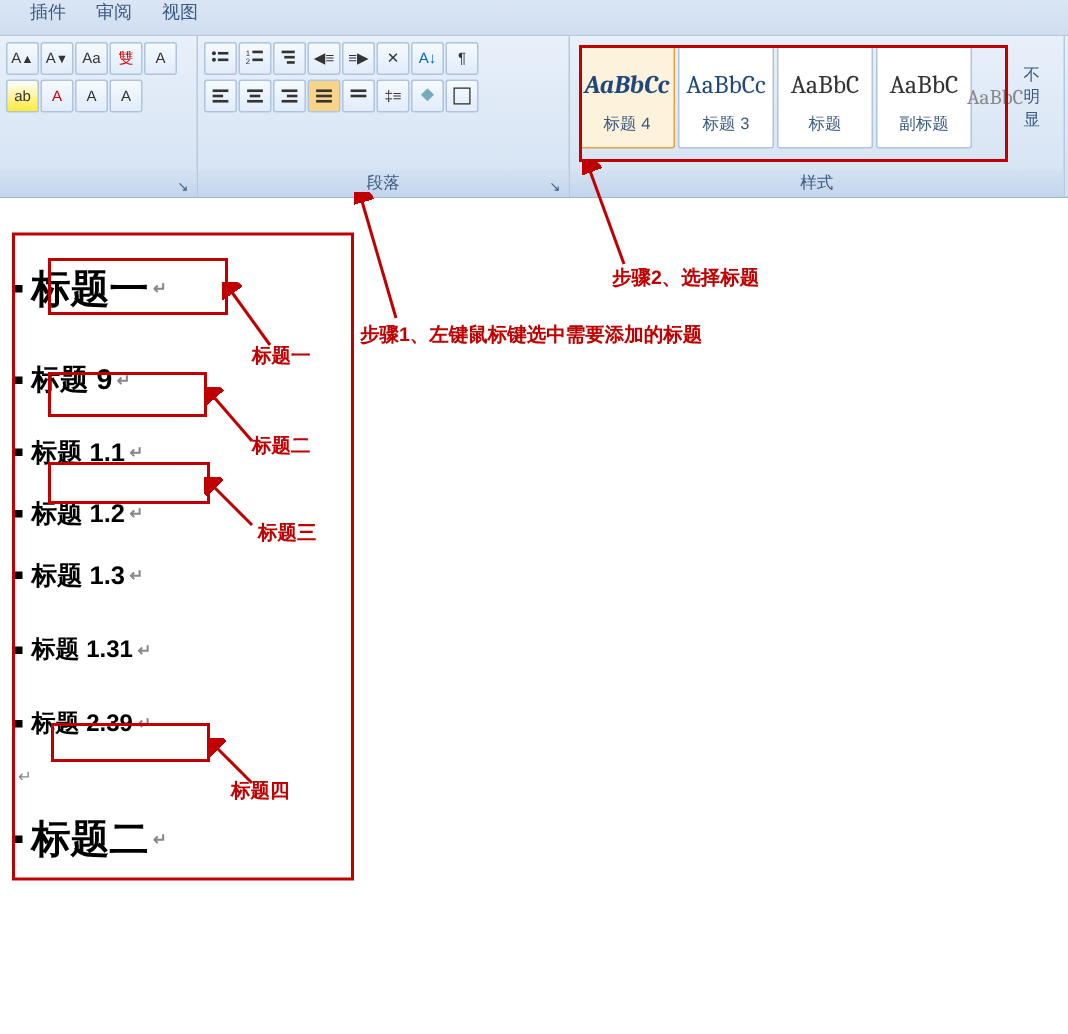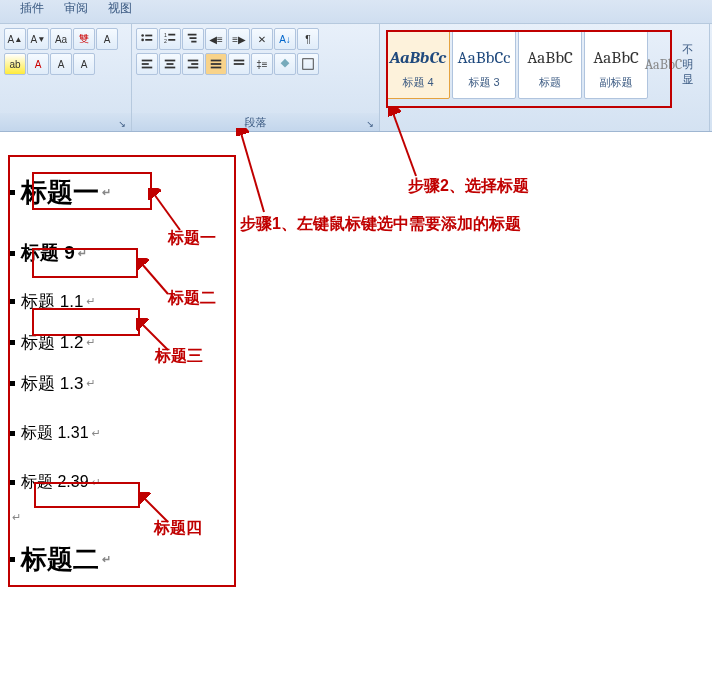--- a/index.html
+++ b/index.html
@@ -13,30 +13,30 @@
 .btn-row{display:flex;gap:1px}
 .btn{width:22px;height:22px;background:linear-gradient(#f5faff,#e0ecf9);border:1px solid #b0c4de;border-radius:2px;display:flex;align-items:center;justify-content:center;font-size:10px;color:#333;cursor:pointer}
 .btn svg{width:14px;height:14px}
 .styles-row{display:flex;gap:2px;padding:2px}
 .style-box{width:64px;height:69px;background:#fff;border:1px solid #b0c4de;border-radius:2px;display:flex;flex-direction:column;align-items:center;justify-content:center;cursor:pointer}
 .style-box.selected{border:1px solid #e5a23e;background:#fdf2db}
 .style-preview{font-family:Cambria,serif;font-size:17px;color:#333;height:36px;display:flex;align-items:center}
 .style-name{font-size:11px;color:#3b5a82}
 .style-unvis{width:38px;font-size:11px;color:#888;display:flex;align-items:center;justify-content:center}
 .red-box{position:absolute;border:2px solid #c00000;pointer-events:none}
-.anno{position:absolute;color:#c00000;font-size:16px;font-weight:bold;white-space:nowrap}
+.anno{position:absolute;color:#c00000;font-size:13px;font-weight:bold;white-space:nowrap}
 .arrow{position:absolute;stroke:#c00000;fill:#c00000}
 .doc{position:absolute;left:10px;top:145px;width:600px}
 .doc-line{display:flex;align-items:center;margin-bottom:18px;font-family:SimSun,serif}
 .dot{width:5px;height:5px;background:#000;margin-right:6px}
 .enter{color:#888;font-size:11px;margin-left:3px}
 .h1{font-size:26px;font-weight:bold}
 .h2{font-size:19px;font-weight:bold}
-.h3{font-size:17px;font-weight:normal}
-.h4{font-size:16px;font-weight:normal}
+.h3{font-size:17px;font-weight:bold}
+.h4{font-size:16px;font-weight:bold}
 </style>
 </head>
 <body>
 
 <div class="ribbon-tabs">
   <span>插件</span>
   <span>审阅</span>
   <span>视图</span>
 </div>
 
@@ -166,20 +166,23 @@
         </div>
         <div class="style-box">
           <div class="style-preview">AaBbC</div>
           <div class="style-name">副标题</div>
         </div>
         <div class="style-unvis">
           <div class="style-preview" style="font-size:14px;color:#888">AaBbC</div>
           <div class="style-name">不明显</div>
         </div>
       </div>
+    </div>
+    <div class="rgroup-label">
+      <span>样式</span>
     </div>
   </div>
 </div>
 
 <div class="doc">
   <div class="doc-line h1" style="margin-top:30px">
       <span class="dot"></span>
       <span>标题一</span>
       <span class="enter">↵</span>
     </div>
@@ -249,14 +252,14 @@
     <line x1="32" y1="32" x2="6" y2="6" stroke-width="2" marker-end="url(#a1)"></line>
   </svg>
 <svg class="arrow" style="left:138px;top:492px" width="36" height="36">
     <line x1="30" y1="30" x2="6" y2="6" stroke-width="2" marker-end="url(#a1)"></line>
   </svg>
 
 <div class="anno" style="left:408px;top:176px">步骤2、选择标题</div>
 <div class="anno" style="left:240px;top:214px">步骤1、左键鼠标键选中需要添加的标题</div>
 <div class="anno" style="left:168px;top:228px">标题一</div>
 <div class="anno" style="left:168px;top:288px">标题二</div>
-<div class="anno" style="left:155px;top:346px">标题三</div>
+<div class="anno" style="left:172px;top:346px">标题三</div>
 <div class="anno" style="left:154px;top:518px">标题四</div>
 
 </body></html>

